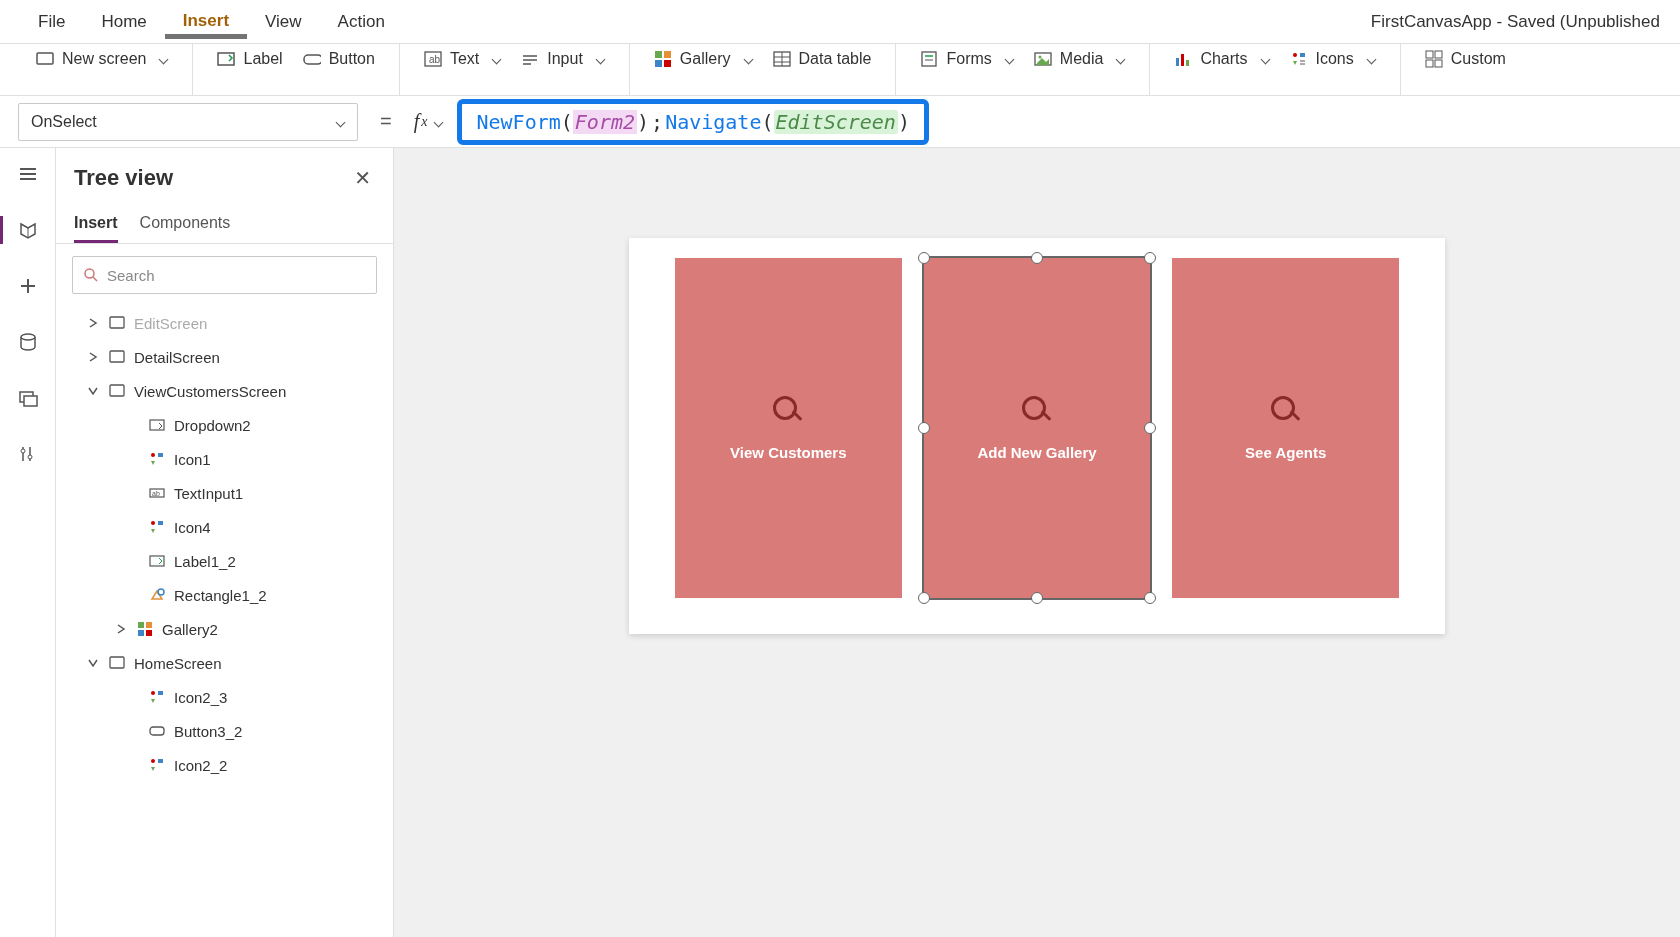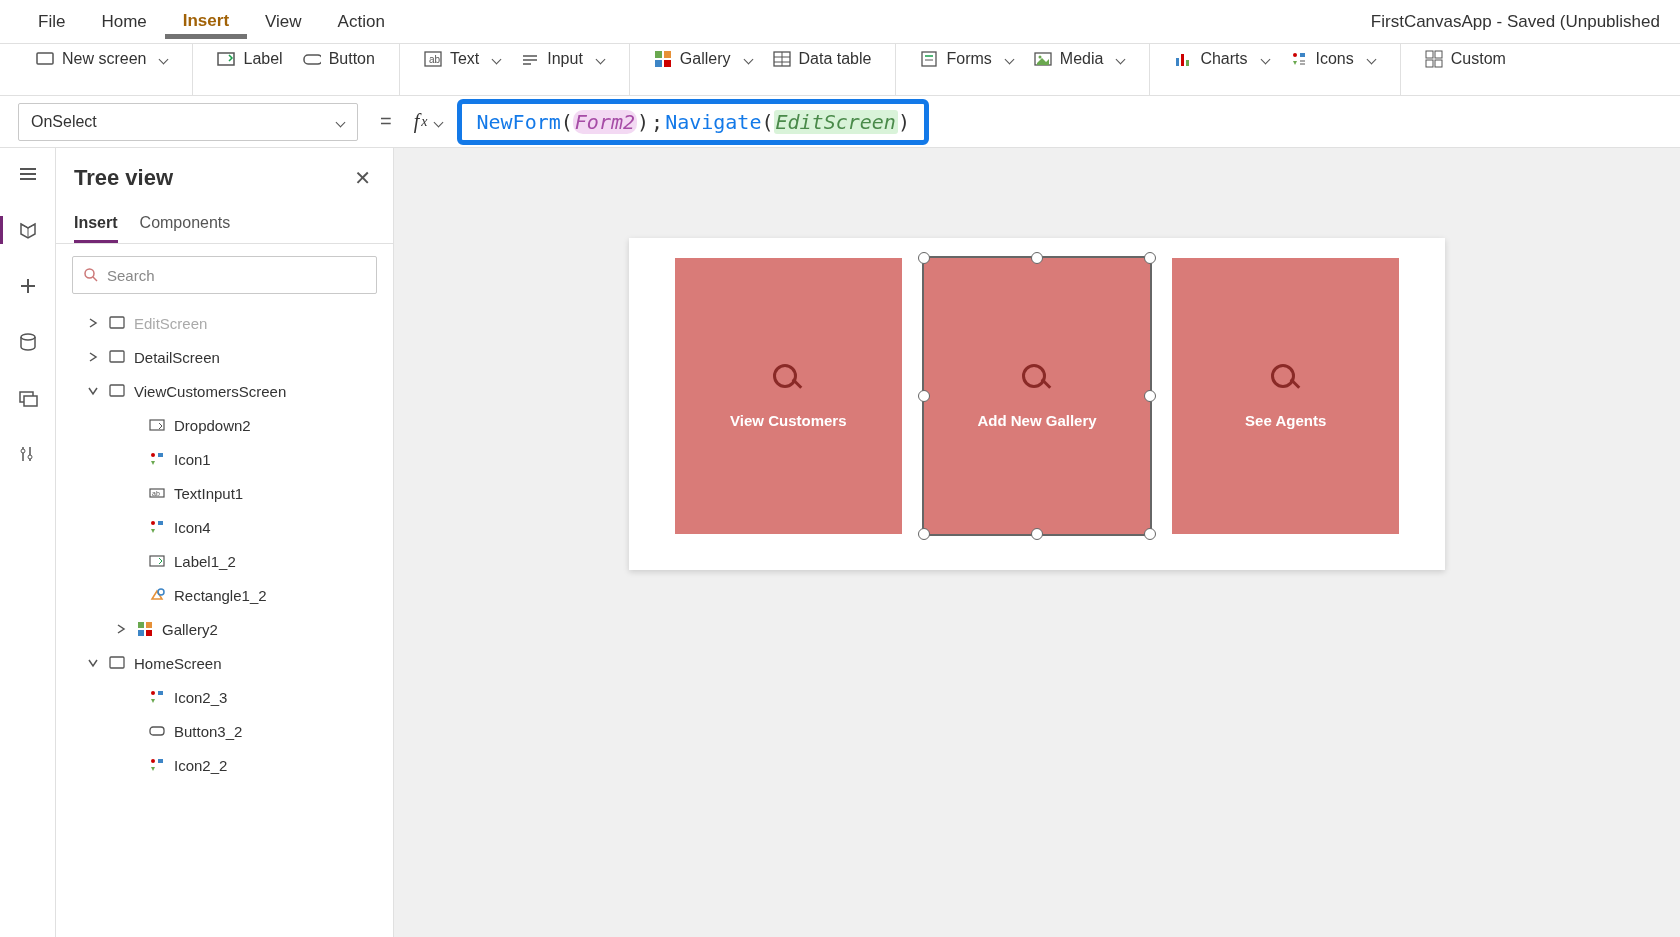--- a/index.html
+++ b/index.html
@@ -126,21 +126,21 @@
   .formula-highlight {
     border: 5px solid #1379e8;
     border-radius: 6px;
     padding: 6px 14px;
     font-family: Consolas, monospace;
     font-size: 20px;
     display:flex;
     align-items:center;
   }
   .formula-highlight .kw   { color:#1379e8; }
-  .formula-highlight .arg1 { color:#a64ca6; font-style:italic; background:#f3d9f3; border-radius:10px; padding:0 2px;}
+  .formula-highlight .arg1 { color:#a64ca6; font-style:italic; background:#f3d9f3; border-radius:0; padding:0 2px;}
   .formula-highlight .arg2 { color:#4a8a4a; font-style:italic; background:#d9f3d9; border-radius:3px; padding:0 2px;}
   .formula-highlight .punc { color:#333; }
 
   
   .main {
     display: flex;
     height: calc(937px - 44px - 52px - 52px);
   }
 
   
@@ -251,21 +251,21 @@
     padding:14px 0;
   }
   .app-body {
     display:flex;
     justify-content:space-between;
     padding:20px 46px 36px 46px;
     gap:22px;
   }
   .tile {
     flex:1;
-    height:276px;
+    height:340px;
     background:#d97b78;
     display:flex;
     flex-direction:column;
     align-items:center;
     justify-content:center;
     color:#fff;
     font-size:15px;
     font-weight:600;
     position:relative;
     text-align:center;

